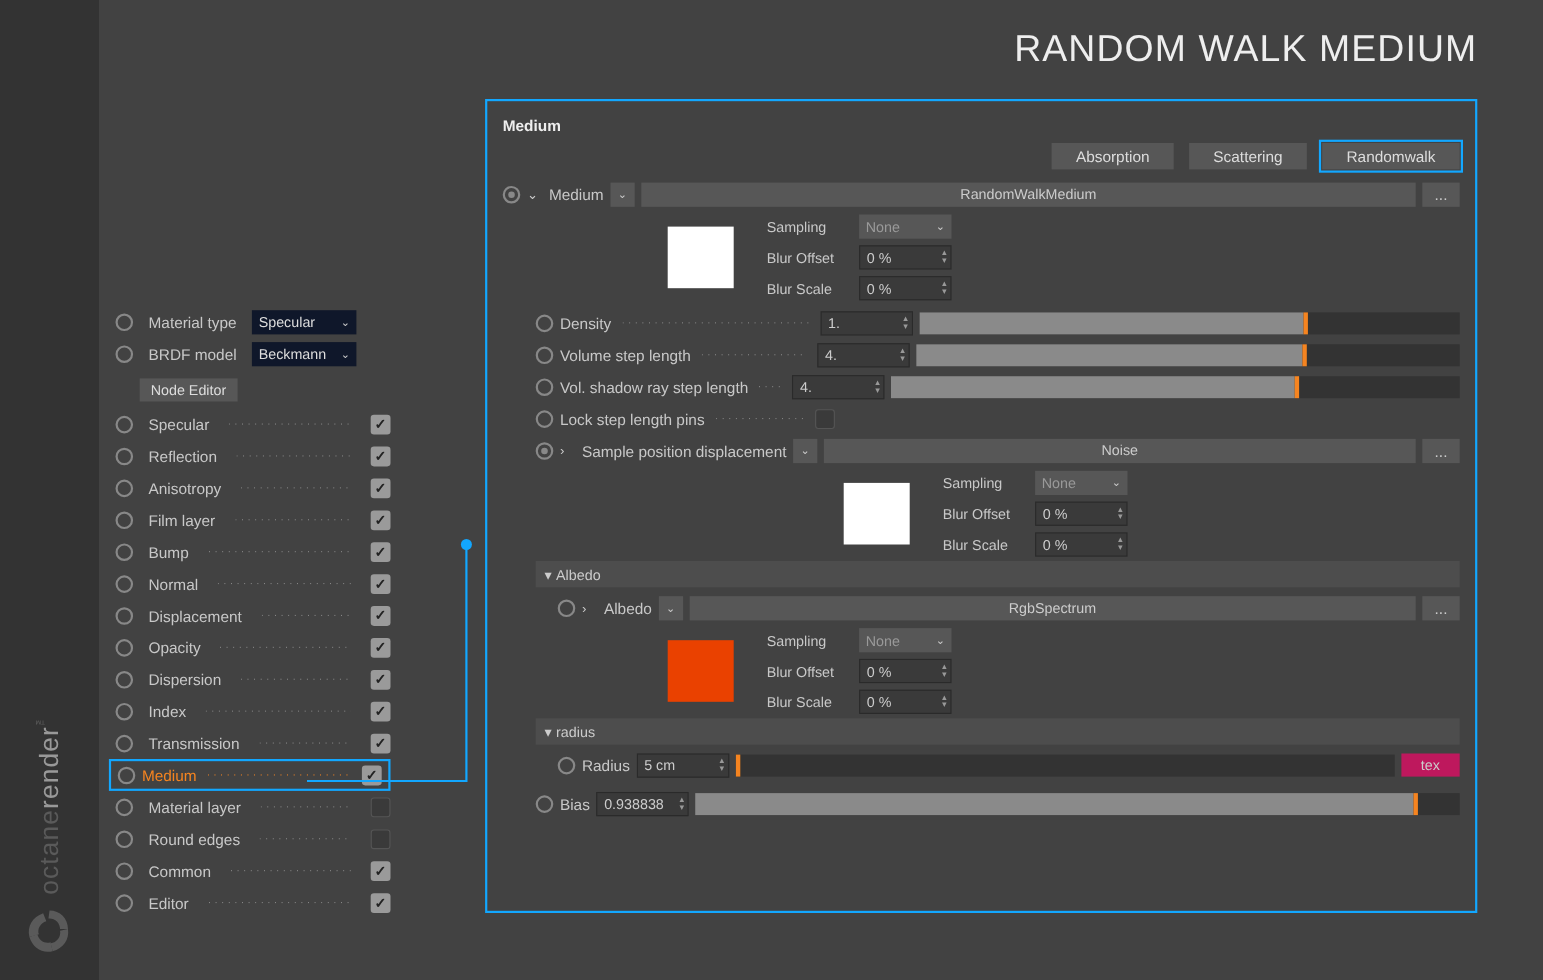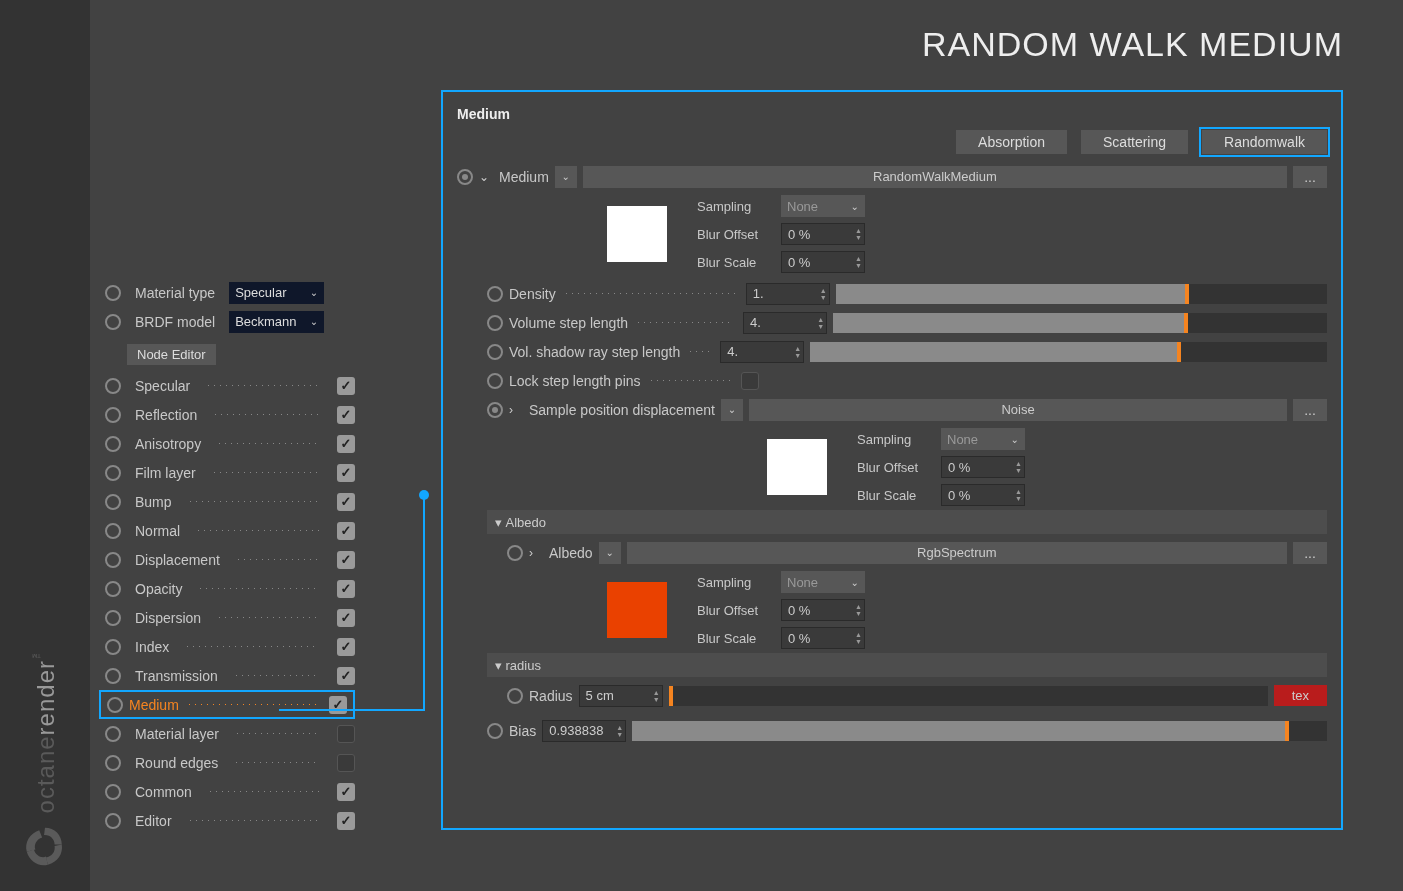--- a/index.html
+++ b/index.html
@@ -280,21 +280,21 @@
 }
 .subrow-block .kvcol {
   display: flex;
   flex-direction: column;
   gap: 6px;
   margin-left: 20px;
 }
 .kvrow { display: flex; align-items: center; gap: 6px; height: 22px; }
 .klabel { width: 78px; text-align: left; color: #c8c8c8; font-size: 13px; }
 .texbtn {
-  background: #b91c1c;
+  background: #be185d;
   padding: 3px 18px;
   color: #ccc;
   font-size: 13px;
   cursor: pointer;
 }
 
 .connector {
   position: absolute;
   pointer-events: none;
 }

